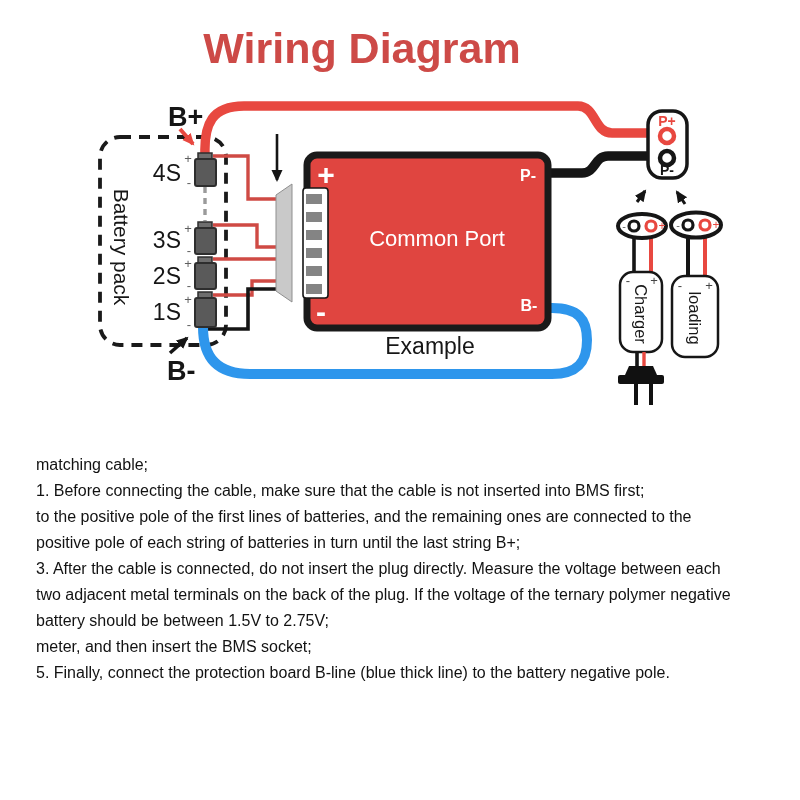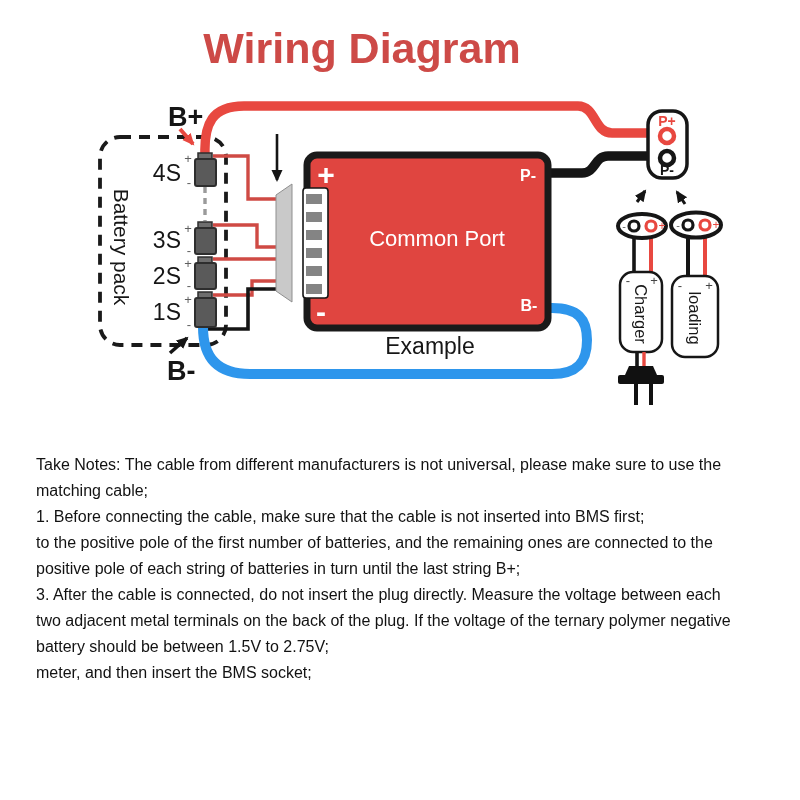--- a/index.html
+++ b/index.html
@@ -174,22 +174,22 @@
     <circle class="ring-red" cx="705" cy="225" r="5" stroke-width="3.2"></circle>
     <text x="716" y="229" text-anchor="middle" style="font-size:12px;fill:#e84840;">+</text>
     <rect class="white-box" x="672" y="276" width="46" height="81" rx="13" stroke-width="2.5"></rect>
     <text class="mark" x="680" y="290" text-anchor="middle" style="fill:#444;">-</text>
     <text class="mark" x="709" y="290" text-anchor="middle" style="fill:#444;">+</text>
     <text class="rot" x="695" y="318" transform="rotate(90 695 318)">loading</text>
   </g>
 </svg>
 
 <div class="notes">
-  <div>Take Notes: The cable from different manufacturers is not universal, please make sure to use the</div>
   <div>matching cable;</div>
   <div>1. Before connecting the cable, make sure that the cable is not inserted into BMS first;</div>
-  <div>to the positive pole of the first number of batteries, and the remaining ones are connected to the</div>
+  <div>to the positive pole of the first lines of batteries, and the remaining ones are connected to the</div>
   <div>positive pole of each string of batteries in turn until the last string B+;</div>
   <div>3. After the cable is connected, do not insert the plug directly. Measure the voltage between each</div>
   <div>two adjacent metal terminals on the back of the plug. If the voltage of the ternary polymer negative</div>
   <div>battery should be between 1.5V to 2.75V;</div>
   <div>meter, and then insert the BMS socket;</div>
+  <div>5. Finally, connect the protection board B-line (blue thick line) to the battery negative pole.</div>
 </div>
 
 </body></html>

